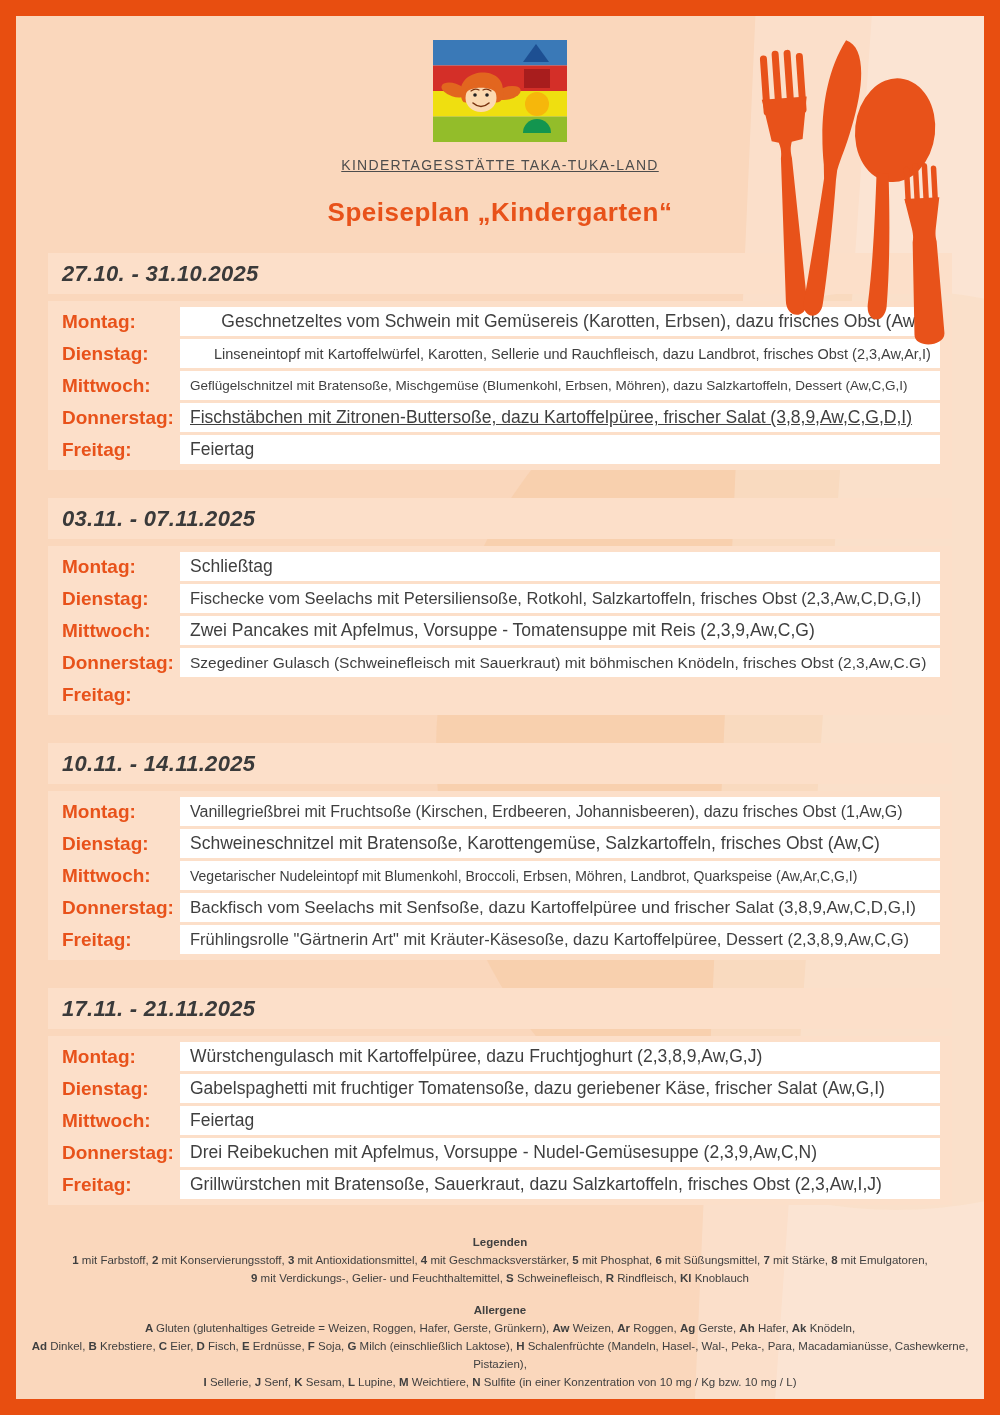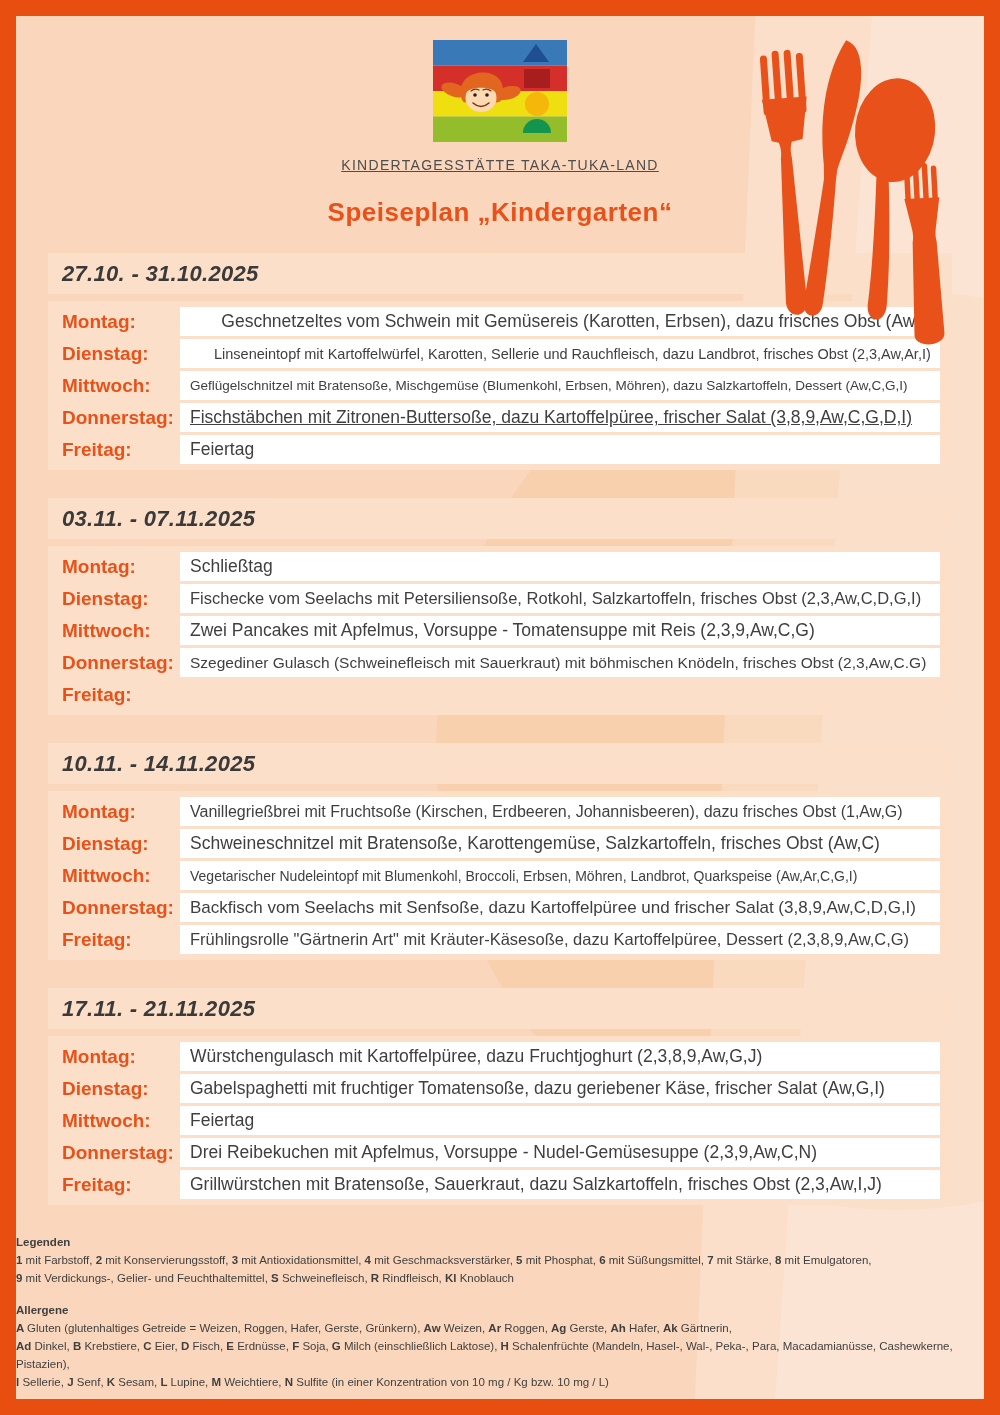--- a/index.html
+++ b/index.html
@@ -32,21 +32,21 @@
     display:flex;align-items:center;padding-left:14px;}
   .week-date{font-size:22px;font-weight:bold;color:var(--text-dark,#3a3a3a);letter-spacing:.3px;font-style:italic;}
   .rows{background:var(--band-bg,#fcdfc9);padding:6px 12px 3px 0;}
   .row{display:flex;align-items:center;height:29px;margin-bottom:3px;}
   .day{width:118px;padding-left:14px;flex:none;font-weight:bold;font-size:19px;color:var(--accent,#e8521a);}
   .meal-bar{flex:1;background:var(--row-bg,#fff);height:29px;display:flex;align-items:center;
     padding:0 10px;overflow:hidden;}
   .meal{display:block;width:100%;white-space:nowrap;overflow:hidden;
     font-size:17.5px;color:var(--text-body,#3f3f3f);}
 
-  footer{position:relative;z-index:2;margin-top:12px;text-align:left;color:var(--text-body,#3f3f3f);}
+  footer{position:relative;z-index:2;margin-top:12px;text-align:center;color:var(--text-body,#3f3f3f);}
   .fine-title{font-size:11.5px;font-weight:bold;line-height:18px;}
   .fine-line{font-size:11.5px;line-height:18px;}
   .spaced{margin-top:14px;}
 </style>
 </head>
 <body>
 
 <div class="poster">
 
   <div class="decor decor-circle"></div>
@@ -257,19 +257,19 @@
     </main>
 
   <footer>
     <div class="fine-title">Legenden</div>
     <div id="legend-lines">
         <div class="fine-line"><b>1 </b><span>mit </span><span>Farbstoff, </span><b>2 </b><span>mit </span><span>Konservierungsstoff, </span><b>3 </b><span>mit </span><span>Antioxidationsmittel, </span><b>4 </b><span>mit </span><span>Geschmacksverstärker, </span><b>5 </b><span>mit </span><span>Phosphat, </span><b>6 </b><span>mit </span><span>Süßungsmittel, </span><b>7 </b><span>mit </span><span>Stärke, </span><b>8 </b><span>mit </span><span>Emulgatoren,</span></div>
         <div class="fine-line"><b>9 </b><span>mit </span><span>Verdickungs-, </span><span>Gelier- </span><span>und </span><span>Feuchthaltemittel, </span><b>S </b><span>Schweinefleisch, </span><b>R </b><span>Rindfleisch, </span><b>Kl </b><span>Knoblauch</span></div>
       </div>
     <div class="fine-title spaced">Allergene</div>
     <div id="allergen-lines">
-        <div class="fine-line"><b>A </b><span>Gluten </span><span>(glutenhaltiges </span><span>Getreide </span><span>= </span><span>Weizen, </span><span>Roggen, </span><span>Hafer, </span><span>Gerste, </span><span>Grünkern), </span><b>Aw </b><span>Weizen, </span><b>Ar </b><span>Roggen, </span><b>Ag </b><span>Gerste, </span><b>Ah </b><span>Hafer, </span><b>Ak </b><span>Gärtnerin,</span></div>
+        <div class="fine-line"><b>A </b><span>Gluten </span><span>(glutenhaltiges </span><span>Getreide </span><span>= </span><span>Weizen, </span><span>Roggen, </span><span>Hafer, </span><span>Gerste, </span><span>Grünkern), </span><b>Aw </b><span>Weizen, </span><b>Ar </b><span>Roggen, </span><b>Ag </b><span>Gerste, </span><b>Ah </b><span>Hafer, </span><b>Ak </b><span>Knödeln,</span></div>
         <div class="fine-line"><b>Ad </b><span>Dinkel, </span><b>B </b><span>Krebstiere, </span><b>C </b><span>Eier, </span><b>D </b><span>Fisch, </span><b>E </b><span>Erdnüsse, </span><b>F </b><span>Soja, </span><b>G </b><span>Milch </span><span>(einschließlich </span><span>Laktose), </span><b>H </b><span>Schalenfrüchte </span><span>(Mandeln, </span><span>Hasel-, </span><span>Wal-, </span><span>Peka-, </span><span>Para, </span><span>Macadamianüsse, </span><span>Cashewkerne, </span><span>Pistazien),</span></div>
         <div class="fine-line"><b>I </b><span>Sellerie, </span><b>J </b><span>Senf, </span><b>K </b><span>Sesam, </span><b>L </b><span>Lupine, </span><b>M </b><span>Weichtiere, </span><b>N </b><span>Sulfite </span><span>(in </span><span>einer </span><span>Konzentration </span><span>von </span><span>10 </span><span>mg </span><span>/ </span><span>Kg </span><span>bzw. </span><span>10 </span><span>mg </span><span>/ </span><span>L)</span></div>
       </div>
 
   </footer>
 </div>
 
 </body></html>

